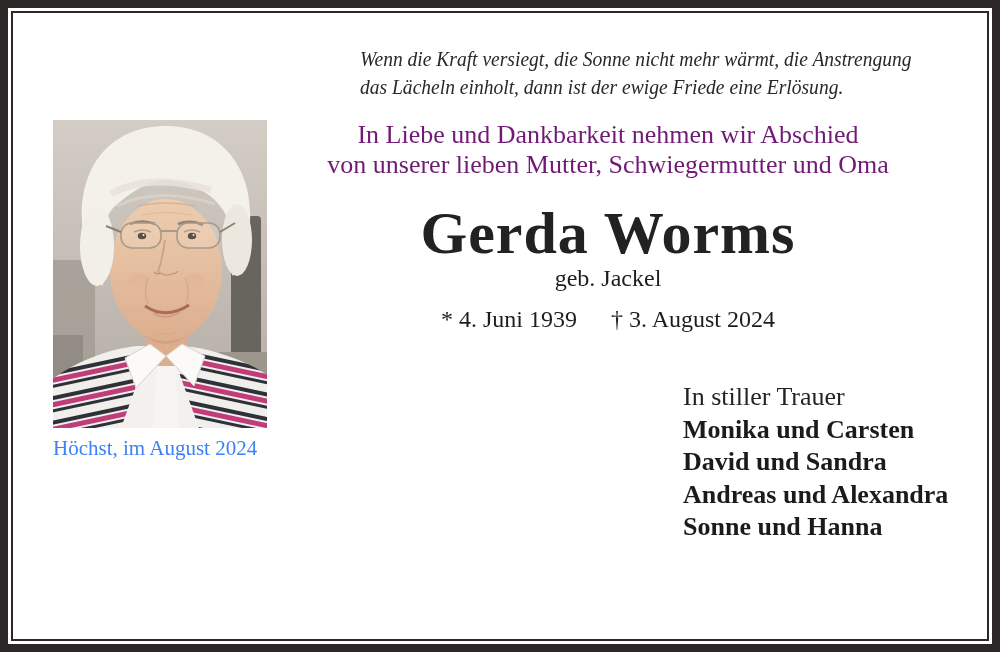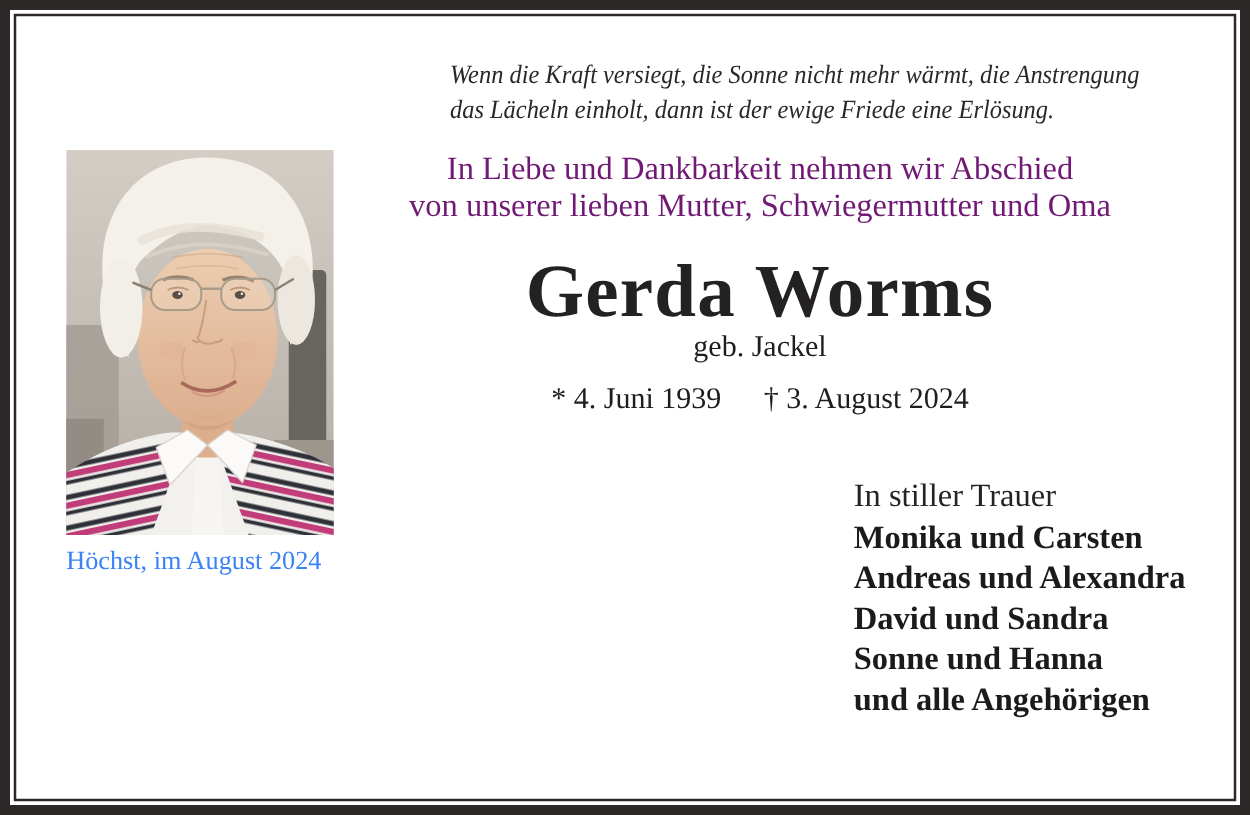--- a/index.html
+++ b/index.html
@@ -73,24 +73,23 @@
 
   <div class="abs center-col maiden">geb. Jackel</div>
 
   <div class="abs center-col dates">
     <span class="birth">* 4. Juni 1939</span><span class="death">† 3. August 2024</span>
   </div>
 
   <div class="abs mourners">
     <div class="heading">In stiller Trauer</div>
     <div class="mname">Monika und Carsten</div>
+    <div class="mname">David und Sandra</div>
     <div class="mname">Andreas und Alexandra</div>
-    <div class="mname">David und Sandra</div>
     <div class="mname">Sonne und Hanna</div>
-    <div class="mname">und alle Angehörigen</div>
   </div>
 
   <div class="abs place-date">Höchst, im August 2024</div>
 
 
   <div class="abs photo">
     <svg viewBox="0 0 214 308" xmlns="http://www.w3.org/2000/svg">
       <defs>
         <linearGradient id="bg" x1="0" y1="0" x2="0" y2="1">
           <stop offset="0" stop-color="#d3cdc6"></stop>

